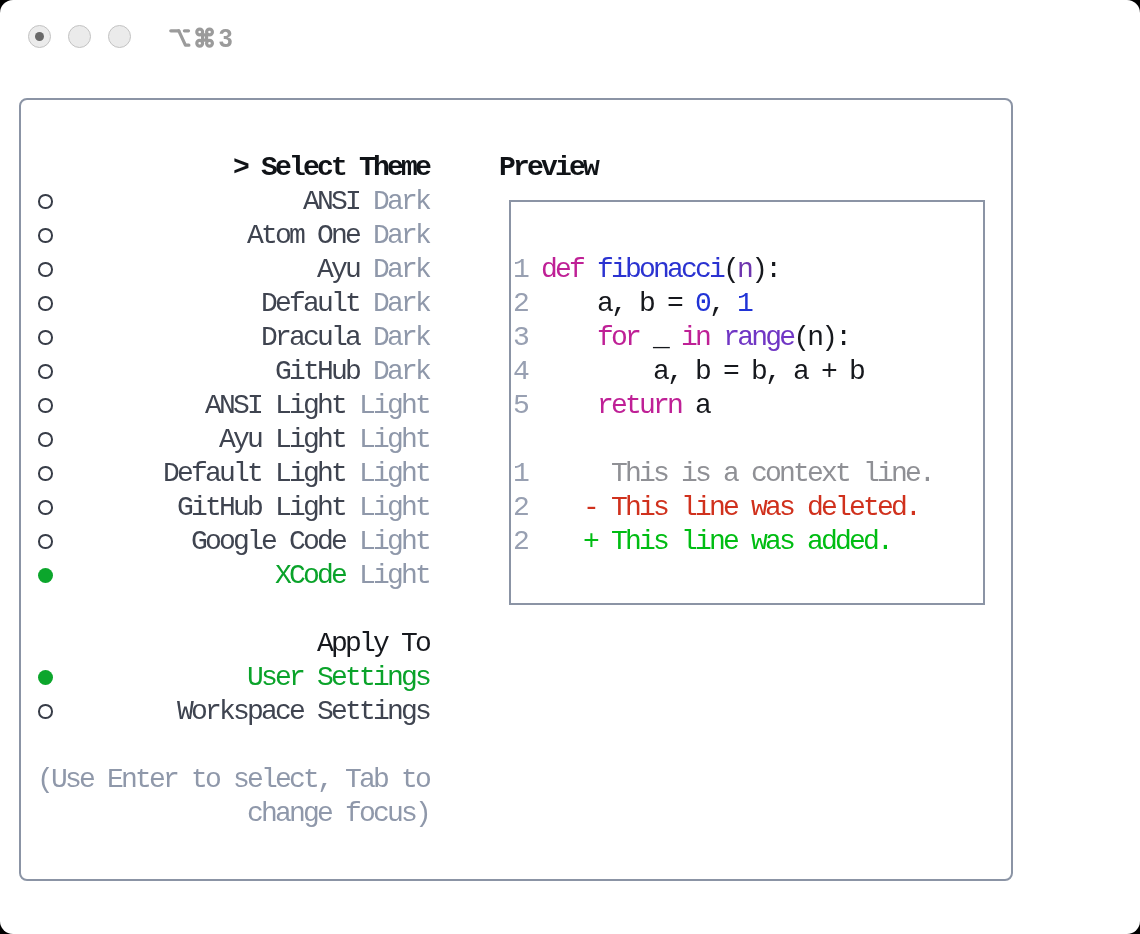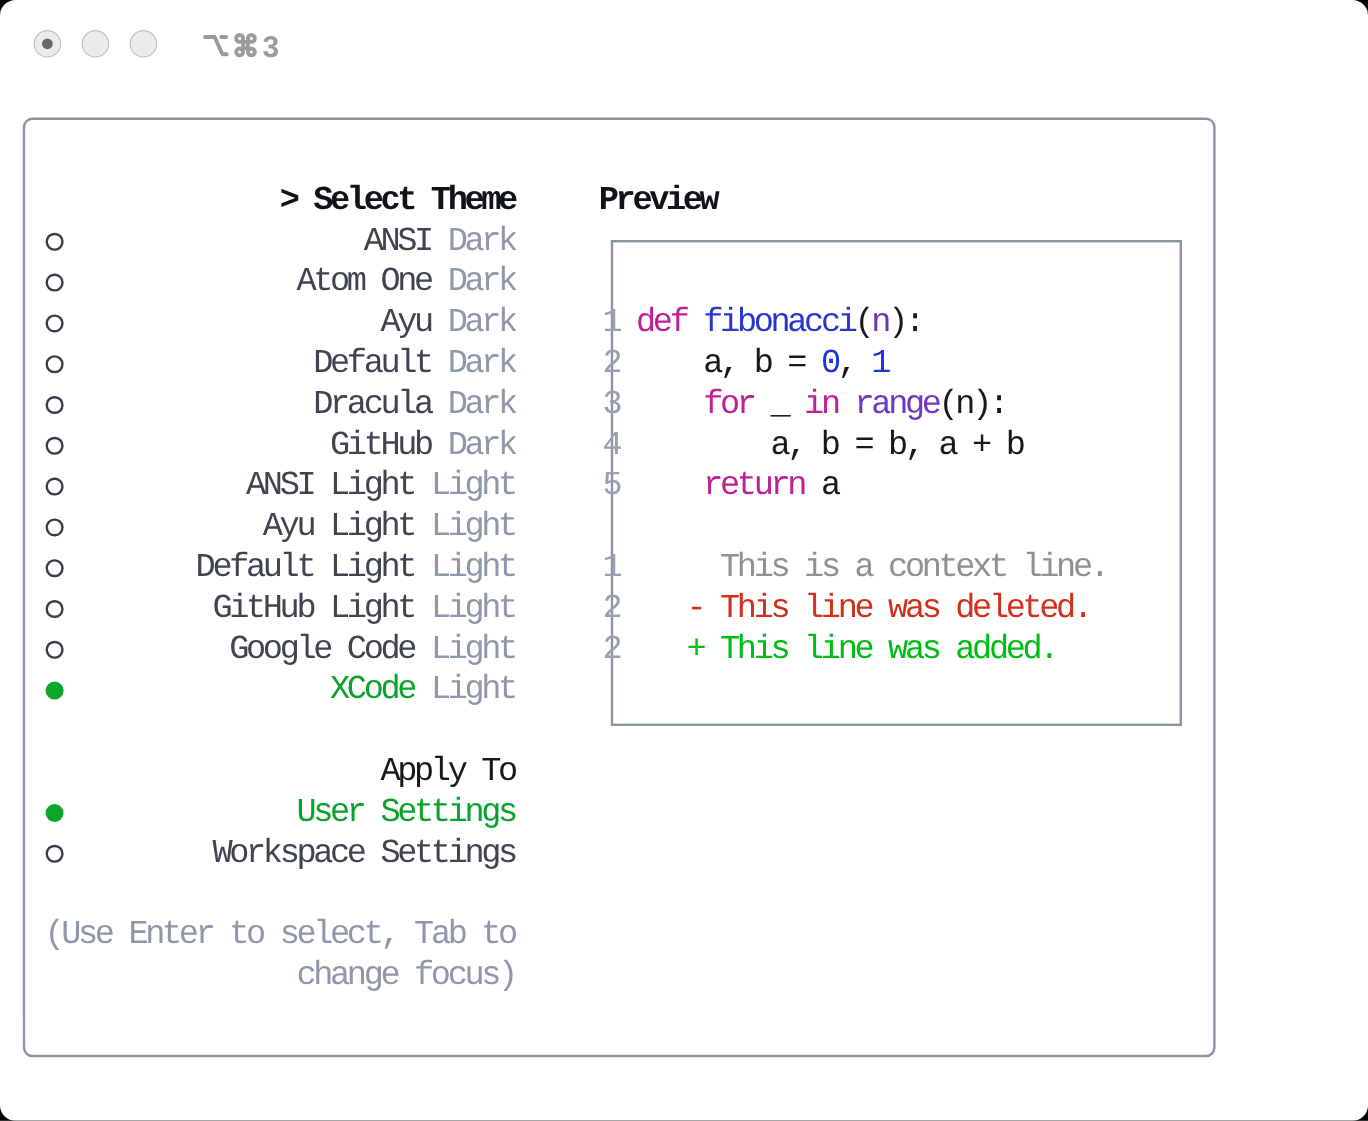--- a/index.html
+++ b/index.html
@@ -63,21 +63,21 @@
   <span>Google Code</span> <span class="dim">Light</span>
   <span class="grn">XCode</span> <span class="dim">Light</span>
 
   <span class="blk">Apply To</span>
   <span class="grn">User Settings</span>
   <span>Workspace Settings</span>
 
 <span class="dim">(Use Enter to select, Tab to</span>
 <span class="dim">change focus)</span></pre>
 <pre style="left:480px;top:151px;margin-left:19px;"><span class="b">Preview</span></pre>
-<pre style="left:502px;top:253px;"><span class="ln">1</span> <span class="kw">def</span> <span class="fn">fibonacci</span><span class="blk">(</span><span class="prm">n</span><span class="blk">):</span>
+<pre style="left:513px;top:253px;"><span class="ln">1</span> <span class="kw">def</span> <span class="fn">fibonacci</span><span class="blk">(</span><span class="prm">n</span><span class="blk">):</span>
 <span class="ln">2</span>     <span class="blk">a, b = </span><span class="num">0</span><span class="blk">, </span><span class="num">1</span>
 <span class="ln">3</span>     <span class="kw">for</span> <span class="blk">_</span> <span class="kw">in</span> <span class="rng">range</span><span class="blk">(n):</span>
 <span class="ln">4</span>         <span class="blk">a, b = b, a + b</span>
 <span class="ln">5</span>     <span class="kw">return</span> <span class="blk">a</span>
 
 <span class="ln">1</span>      <span class="ctx">This is a context line.</span>
 <span class="ln">2</span>    <span class="del">- This line was deleted.</span>
 <span class="ln">2</span>    <span class="add">+ This line was added.</span></pre>
 <div class="bullet" style="top:194px;"></div>
 <div class="bullet" style="top:228px;"></div>

